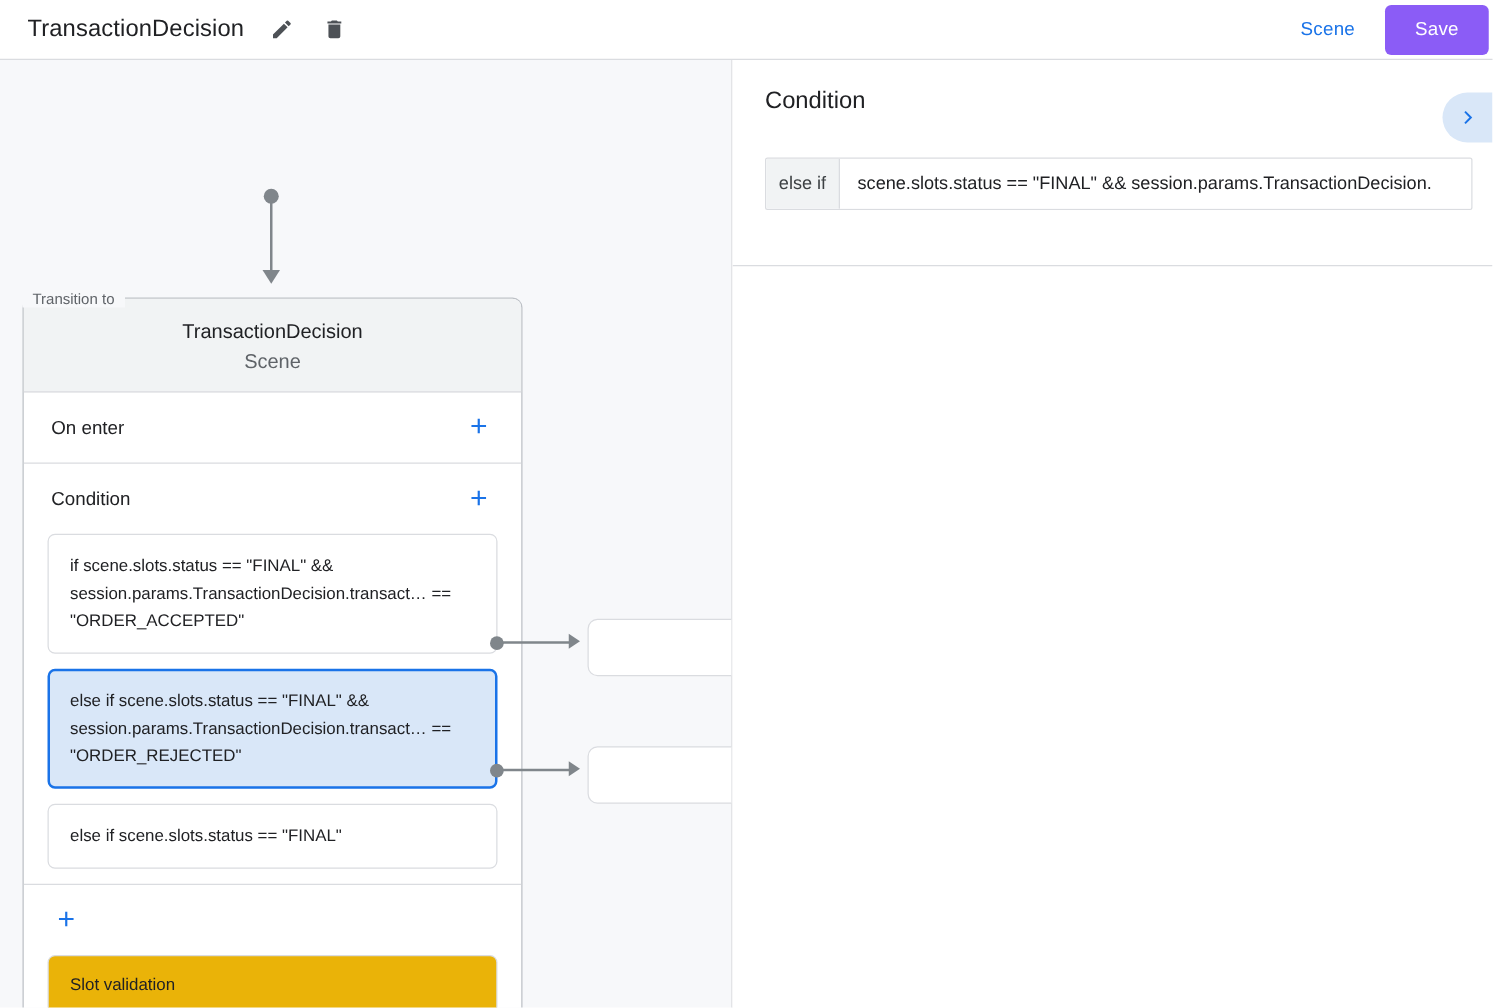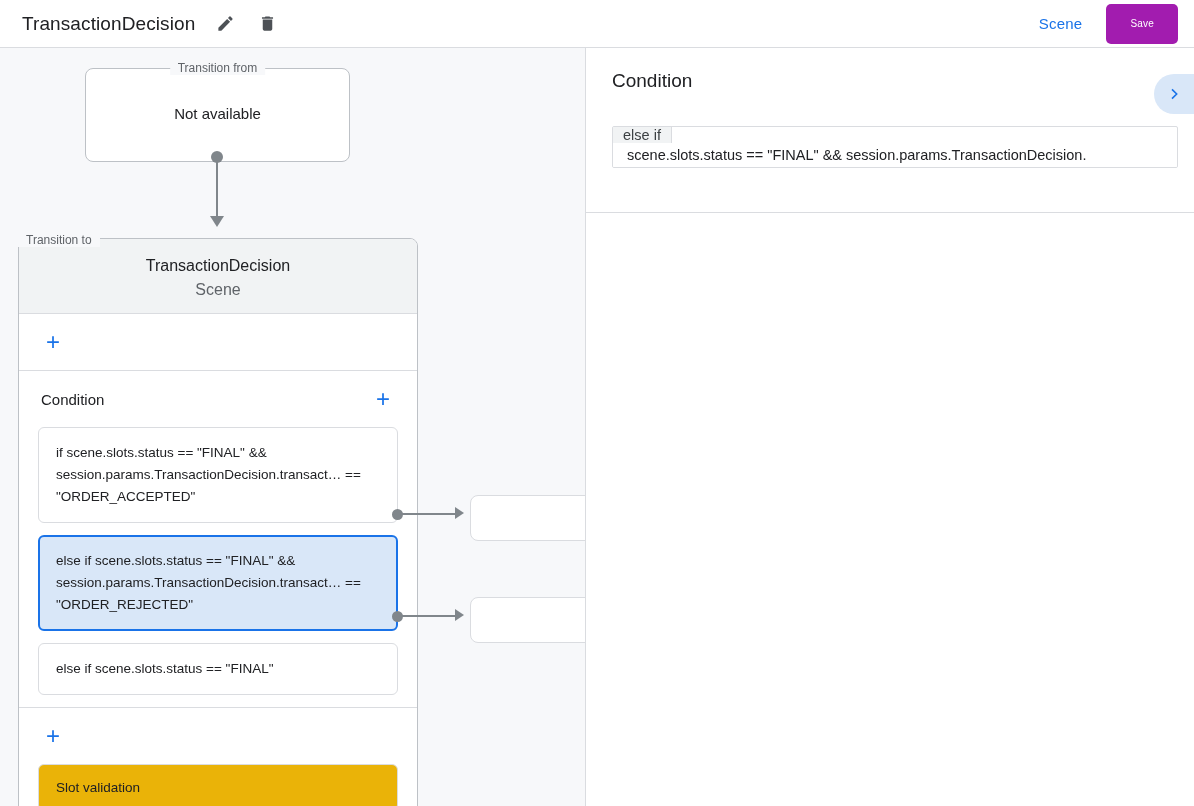--- a/index.html
+++ b/index.html
@@ -31,23 +31,23 @@
     cursor: pointer;
   }
   .hdr-icon svg { fill: #4d5156; }
   #topbar-spacer { flex: 1; }
   #cancel-btn {
     color: #1a73e8; font-size: 15px; background: none; border: none;
     padding: 8px 14px; cursor: pointer; letter-spacing: .2px;
     font-family: inherit;
   }
   #save-btn {
-    background: #a21caf; color: #fff; font-size: 10px; border: none;
+    background: #8b5cf6; color: #fff; font-size: 15px; border: none;
     border-radius: 5px; padding: 0 24px; height: 40px;
-    margin-left: 10px; margin-right: 16px; cursor: pointer;
+    margin-left: 10px; margin-right: 3px; cursor: pointer;
     letter-spacing: .2px; font-family: inherit;
   }
 
   
   #canvas {
     position: absolute; left: 0; top: 48px;
     width: 585px; height: 758px;
     background: #f7f8fa;
     overflow: hidden;
   }
@@ -196,21 +196,20 @@
     display: flex; align-items: center; justify-content: center;
     cursor: pointer;
   }
   #expand-btn svg { stroke: #1a73e8; fill: none; stroke-width: 2.4; }
 
   #cond-input-row {
     position: absolute; left: 26px; top: 78px;
     width: 566px; height: 42px;
     display: flex; border: 1px solid #dadce0; border-radius: 2px;
     overflow: hidden;
-    flex-direction: column;
   }
   #cond-prefix {
     width: 59px; background: #f1f3f4;
     border-right: 1px solid #dadce0;
     display: flex; align-items: center; justify-content: center;
     font-size: 14.5px; color: #3c4043; flex: none;
   }
   #cond-value {
     flex: 1; border: none; outline: none; background: #fff;
     font-size: 14.5px; color: #202124;
@@ -237,24 +236,20 @@
   </div>
 
   <div id="topbar-spacer"></div>
 
   <button id="cancel-btn">Scene</button>
   <button id="save-btn">Save</button>
 </div>
 
 <div id="canvas">
 
-  <div class="fld" id="trans-from">
-    <div class="fld-legend">Transition from</div>
-    <div id="trans-from-value">Not available</div>
-  </div>
 
   <div id="conn-dot"></div>
   <div id="conn-line"></div>
   <div id="conn-arrow"></div>
 
   <div class="stub-box" style="left:470px; top:447px; width:180px; height:46px;"></div>
   <div class="stub-box" style="left:470px; top:549px; width:180px; height:46px;"></div>
 
   <div class="edge" style="left:392px; top:461px;">
     <div class="dot"></div>
@@ -271,20 +266,21 @@
     <span>Transition to</span>
   </div>
   <div id="trans-to">
 
     <div id="scene-head">
       <div id="scene-name">TransactionDecision</div>
       <div id="scene-sub">Scene</div>
     </div>
 
     <div class="section-head">
+      <div class="lbl">On enter</div>
       <div class="plus-btn">+</div>
     </div>
     <div class="sep"></div>
 
     <div class="section-head">
       <div class="lbl">Condition</div>
       <div class="plus-btn">+</div>
     </div>
     <div class="cond-card">if scene.slots.status == "FINAL" &amp;&amp; session.params.TransactionDecision.transact… == "ORDER_ACCEPTED"</div>
     <div class="cond-card selected">else if scene.slots.status == "FINAL" &amp;&amp; session.params.TransactionDecision.transact… == "ORDER_REJECTED"</div>

